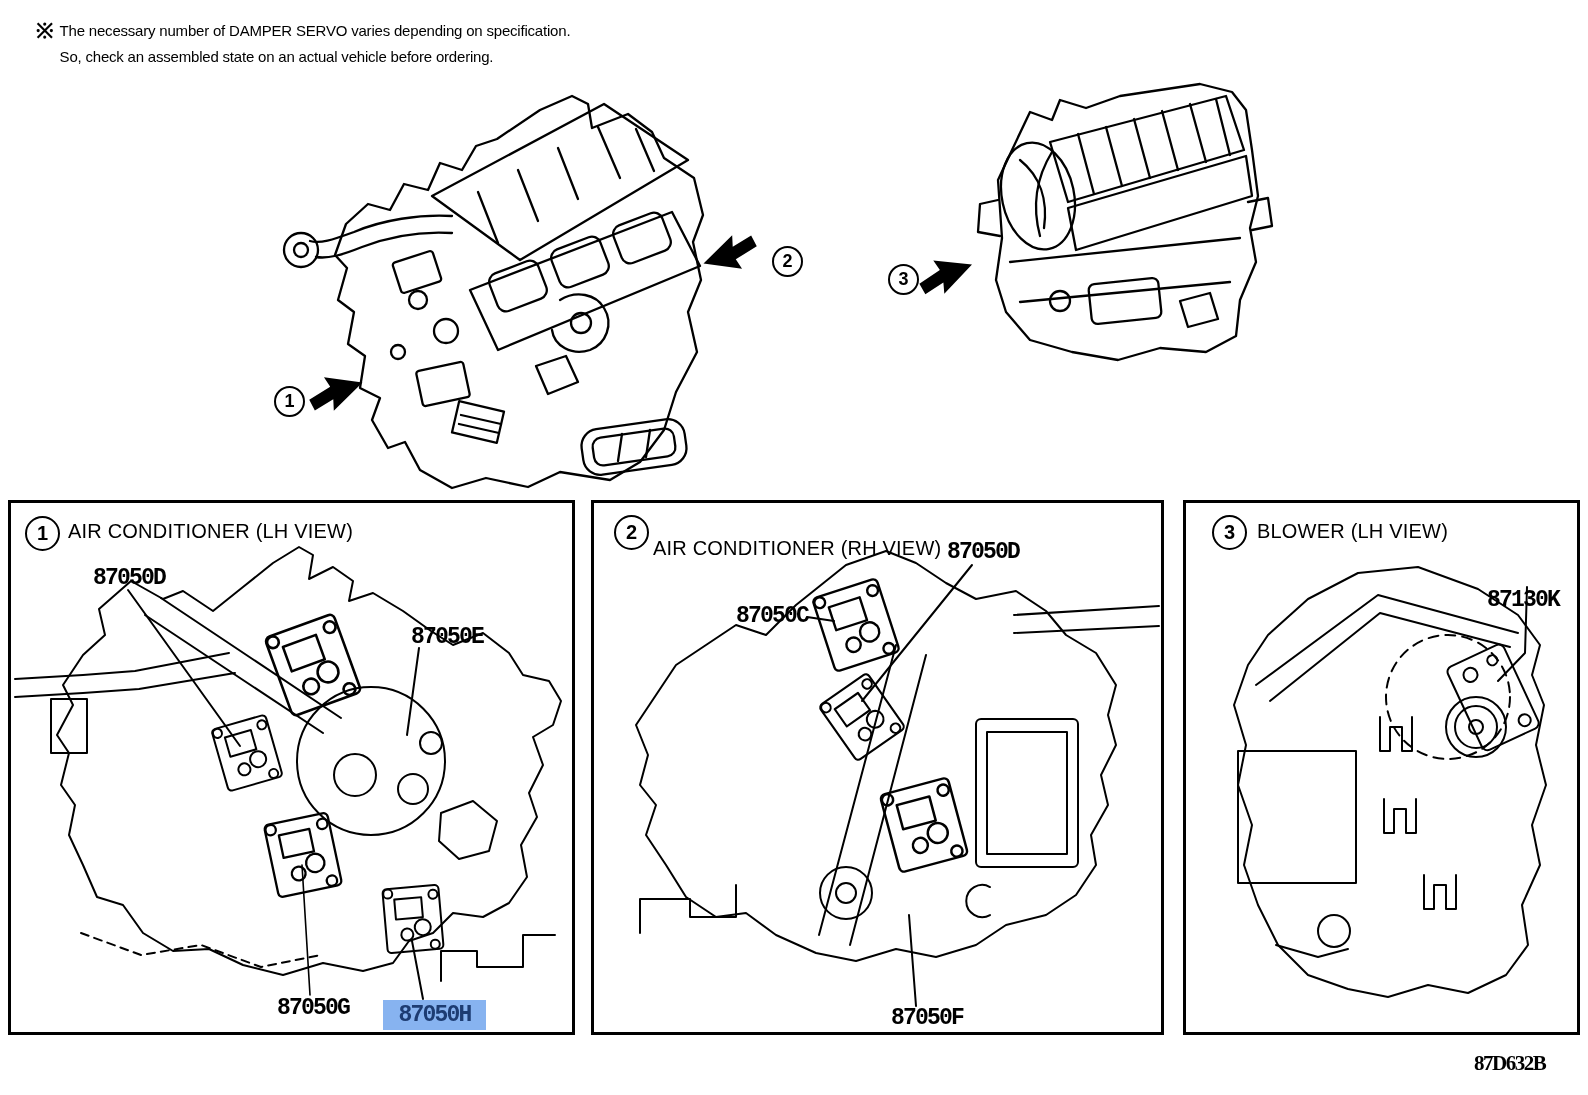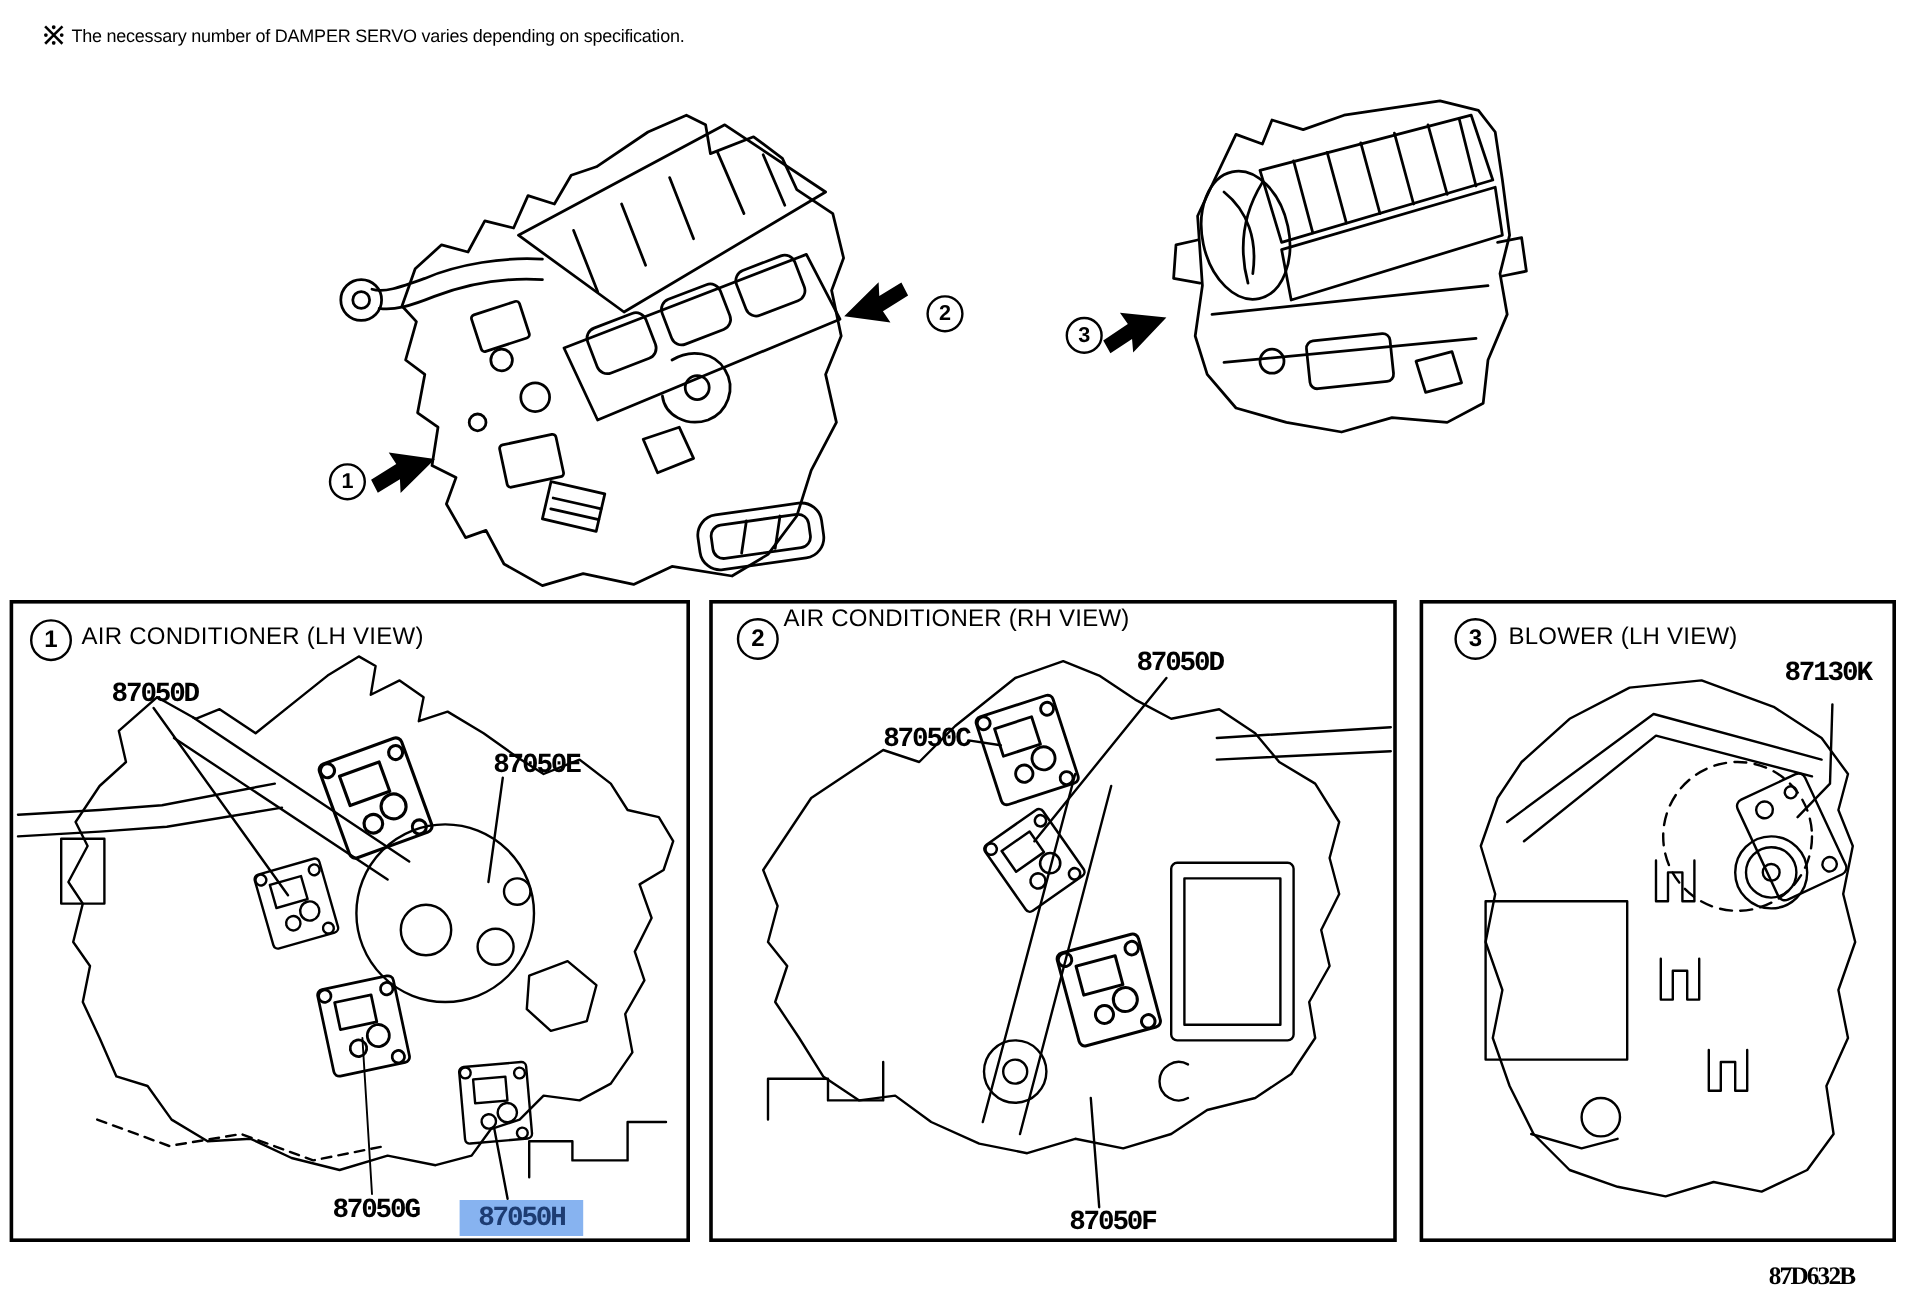--- a/index.html
+++ b/index.html
@@ -41,20 +41,21 @@
 </style>
 </head>
 <body>
 
 <div id="screen">
 
   <div class="note">
     <span class="note-sym">※</span>
     <div class="note-lines">
       <div>The necessary number of DAMPER SERVO varies depending on specification.</div>
+      <div>So, check an assembled state on an actual vehicle before ordering.</div>
     </div>
   </div>
 
   <svg class="art" width="1588" height="500" viewBox="0 0 1588 500">
     <defs>
       <path id="fat-arrow" d="M0,4 L24,-2 L21,-13 L56,4 L20,22 L23,11 L2,16 Z"></path>
       <g id="servo" fill="none" stroke="#000" stroke-width="2">
         <rect x="-28" y="-32" width="56" height="64" rx="4"></rect>
         <rect x="-17" y="-21" width="27" height="20"></rect>
         <circle cx="9" cy="9" r="8"></circle>
@@ -184,21 +185,21 @@
         <use href="#servo" transform="translate(268,214) rotate(-35) scale(1.05)"></use>
         <use href="#servo" transform="translate(330,322) rotate(-15) scale(1.25)"></use>
         <line x1="213" y1="114" x2="240" y2="118"></line>
         <line x1="378" y1="62" x2="268" y2="198"></line>
         <line x1="322" y1="503" x2="315" y2="412"></line>
       </g>
     </svg>
     <div class="circle-badge panel-num" style="left:20px;top:12px">
       <span>2</span>
     </div>
-    <span class="panel-title" style="left:59px;top:2px">AIR CONDITIONER (RH VIEW)</span>
+    <span class="panel-title" style="left:59px;top:34px">AIR CONDITIONER (RH VIEW)</span>
   </div>
 
   <div class="panel" style="left:1183px;top:500px;width:397px;height:535px">
     <svg width="391" height="529" viewBox="0 0 391 529">
       <g fill="none" stroke="#000" stroke-width="2" stroke-linejoin="round" stroke-linecap="round">
         <path d="M122,96 L172,70 L232,64 L292,86 L332,112 L354,142 L346,172 L358,202 L350,242 L360,282 L346,322 L354,362 L336,402 L342,442 L320,472 L282,490 L242,482 L202,494 L162,486 L122,472 L92,442 L72,402 L58,362 L66,322 L52,282 L60,242 L48,202 L62,162 L82,132 Z"></path>
         <path d="M70,182 L192,92 L332,130"></path>
         <path d="M84,198 L194,110 L324,144"></path>
         <circle cx="262" cy="194" r="62" stroke-dasharray="10 7"></circle>
         <circle cx="290" cy="224" r="30"></circle>
@@ -225,16 +226,16 @@
     <span class="panel-title" style="left:71px;top:17px">BLOWER (LH VIEW)</span>
   </div>
 
   <div class="part-label" style="left:93px;top:566px">87050D</div>
   <div class="part-label" style="left:411px;top:625px">87050E</div>
   <div class="part-label" style="left:277px;top:996px">87050G</div>
   <div class="part-label selected" style="left: 383px; top: 1000px; width: 103px; height: 30px; background-color: rgb(135, 179, 240); color: rgb(29, 60, 114);">87050H</div>
   <div class="part-label" style="left:736px;top:604px">87050C</div>
   <div class="part-label" style="left:947px;top:540px">87050D</div>
   <div class="part-label" style="left:891px;top:1006px">87050F</div>
-  <div class="part-label" style="left:1487px;top:549px">87130K</div>
+  <div class="part-label" style="left:1487px;top:588px">87130K</div>
 
   <div class="diagram-code">87D632B</div>
 </div>
 
 </body></html>

